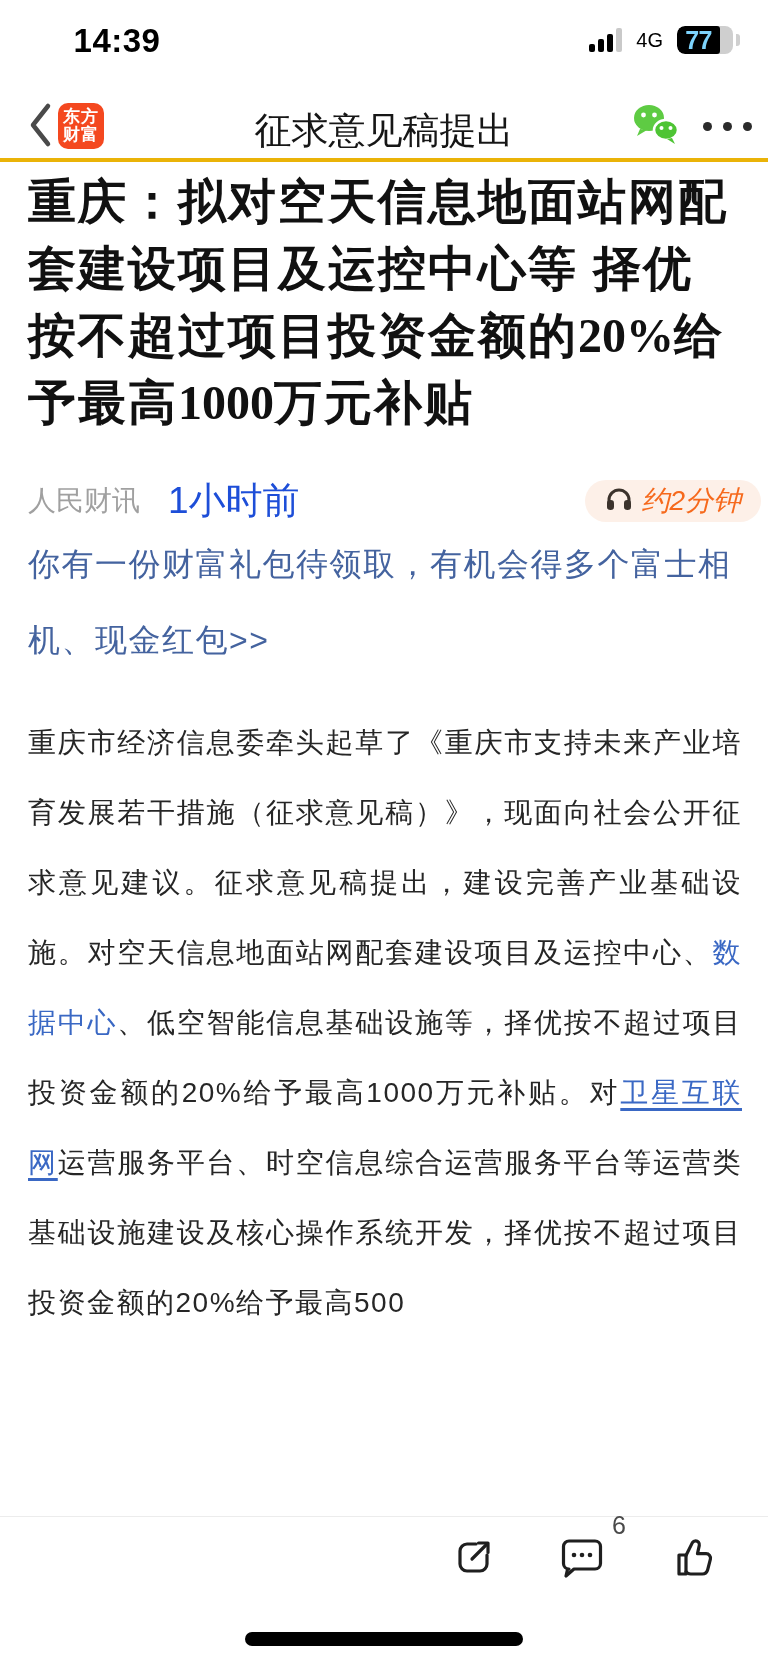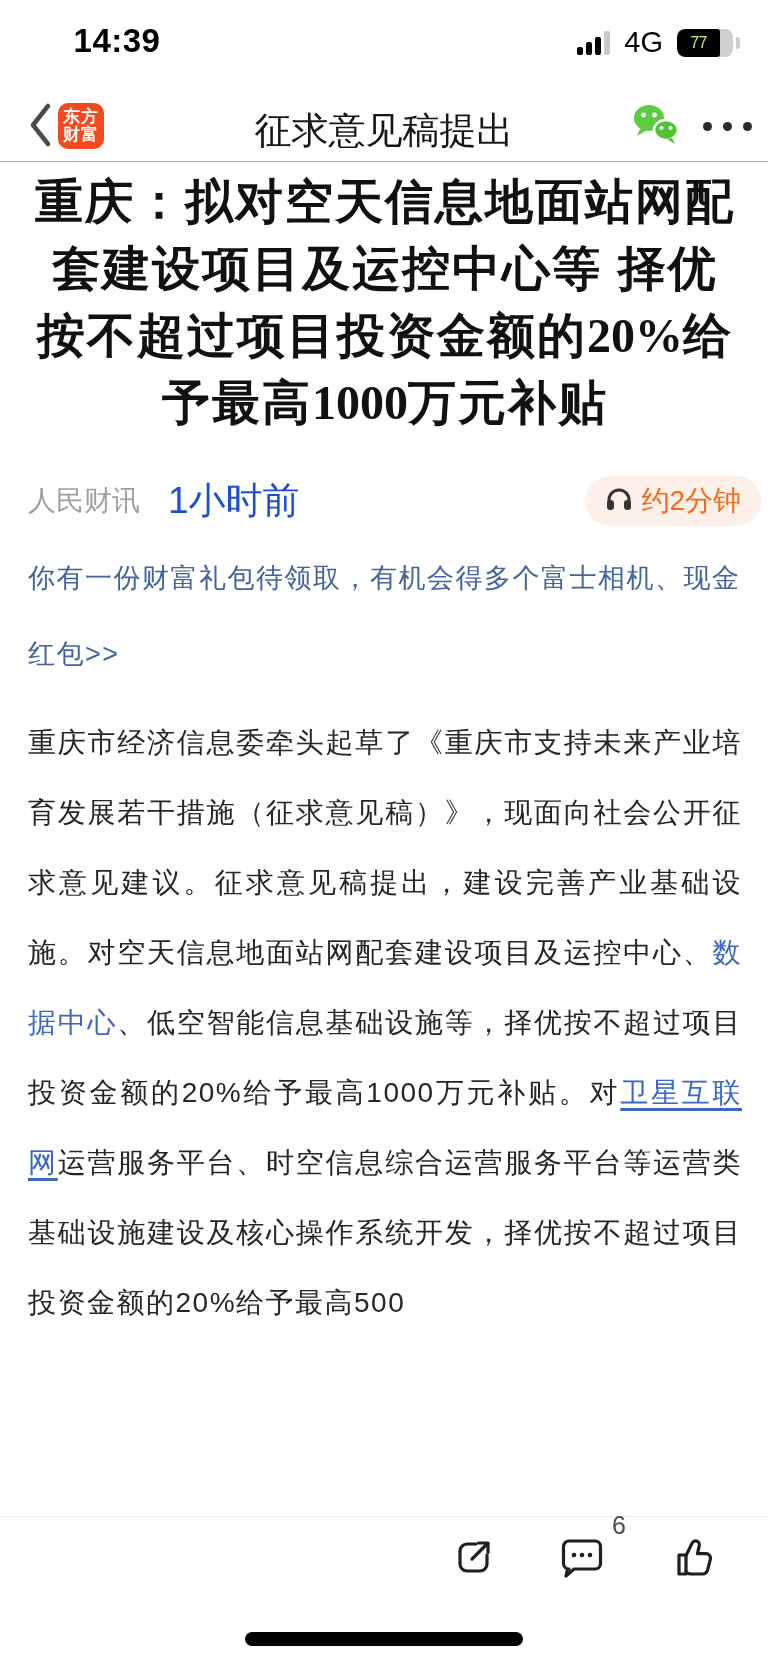--- a/index.html
+++ b/index.html
@@ -10,48 +10,48 @@
   }
   
   .status-bar{position:absolute;top:0;left:0;width:768px;height:90px;}
   .status-time{position:absolute;left:62px;top:22px;width:110px;text-align:center;
     font-size:33px;font-weight:700;color:#000;letter-spacing:.5px;}
   .status-right{position:absolute;right:28px;top:26px;display:flex;align-items:center;gap:14px;}
   .sig{display:flex;align-items:flex-end;gap:3px;height:24px;}
   .sig i{display:block;width:6px;border-radius:2px;background:#000;}
   .sig i.b1{height:8px}.sig i.b2{height:13px}.sig i.b3{height:18px}
   .sig i.b4{height:24px;background:#c9c9c9;}
-  .net-label{font-size:29px;color:#000;font-weight:500;}
+  .net-label{font-size:20px;color:#000;font-weight:500;}
   .battery{position:relative;width:56px;height:28px;border-radius:8px;background:#cfcfcf;overflow:hidden;}
   .battery .fill{position:absolute;left:0;top:0;bottom:0;width:77%;background:#000;border-radius:8px 3px 3px 8px;
     display:flex;align-items:center;justify-content:center;}
-  .battery .pct{color:#bef264;font-size:16px;font-weight:400;letter-spacing:-.5px;}
+  .battery .pct{color:#7dd3fc;font-size:25px;font-weight:700;letter-spacing:-.5px;}
   .battery-nub{width:4px;height:12px;background:#cfcfcf;border-radius:0 3px 3px 0;margin-left:-11px;}
   
-  .nav-bar{position:absolute;top:90px;left:0;width:768px;height:72px;background:#fff;border-bottom:1px solid #eab308;}
+  .nav-bar{position:absolute;top:90px;left:0;width:768px;height:72px;background:#fff;border-bottom:4px solid #eab308;}
   .back-btn{position:absolute;left:22px;top:14px;width:36px;height:46px;display:flex;align-items:center;justify-content:center;cursor:pointer;}
   .app-logo{position:absolute;left:58px;top:13px;width:46px;height:46px;border-radius:10px;
     background:var(--c-logo,#f4481f);display:flex;flex-direction:column;align-items:center;justify-content:center;line-height:1.05;}
   .app-logo span{color:#fff;font-size:17px;font-weight:700;letter-spacing:1px;}
   .nav-title{position:absolute;left:0;right:0;top:16px;text-align:center;font-size:37px;color:#161616;font-weight:500;}
   .nav-actions{position:absolute;right:16px;top:0;height:72px;display:flex;align-items:center;gap:22px;}
   .icon-btn{display:flex;align-items:center;justify-content:center;cursor:pointer;}
   .dots{display:flex;gap:11px;align-items:center;}
   .dots i{width:9px;height:9px;border-radius:50%;background:#2b2b2b;display:block;}
   
   .article-title{position:absolute;left:28px;top:168px;width:714px;margin:0;
-    font-size:48px;line-height:67px;font-weight:700;color:var(--c-title-text,#111);letter-spacing:2px;text-align:center;}
+    font-size:48px;line-height:67px;font-weight:700;color:var(--c-title-text,#111);letter-spacing:2px;}
   .seg-serif{font-family:"Liberation Serif",serif;letter-spacing:0;}
   .byline{position:absolute;left:28px;top:474px;right:7px;height:54px;display:flex;align-items:center;justify-content:center;}
   .byline .source{font-size:28px;color:var(--c-meta-gray,#a0a0a0);}
   .byline .time-ago{font-size:37px;color:#1d4ed8;margin-left:28px;}
-  .listen-badge{margin-left:auto;display:flex;align-items:center;gap:8px;height:50px;padding:0 20px;
-    border-radius:27px;background:var(--c-badge-bg,#fdf0e8);cursor:pointer;}
+  .listen-badge{margin-left:auto;display:flex;align-items:center;gap:8px;height:42px;padding:0 20px;
+    border-radius:27px;background:var(--c-badge-bg,#fdf0e8);cursor:pointer;font-style:italic;}
   .listen-badge .t{font-size:28px;color:var(--c-badge-text,#f6691c);}
-  .promo{position:absolute;left:28px;top:540px;width:714px;font-size:27px;line-height:76px;
+  .promo{position:absolute;left:28px;top:526px;width:714px;font-size:32px;line-height:76px;
     letter-spacing:1.5px;color:var(--c-promo,#44639f);cursor:pointer;}
   .article-body{position:absolute;left:28px;top:708px;width:714px;font-size:28px;line-height:70px;
     letter-spacing:1.5px;color:var(--c-body-text,#262626);text-align:justify;}
   .article-body .link{color:var(--c-link,#3a68c4);cursor:pointer;}
   .article-body .link.u{text-decoration:underline;text-decoration-thickness:3px;text-underline-offset:6px;}
   
   .toolbar{position:absolute;left:0;top:1516px;width:768px;height:147px;background:#fff;border-top:1px solid #ececec;}
   .comment-input{position:absolute;left:36px;top:12px;width:390px;height:58px;border-radius:29px;
     background:#f4f4f5;display:flex;align-items:center;padding:0 22px;gap:14px;cursor:text;}
   .comment-input .ph{font-size:25px;color:#9a9a9a;}

